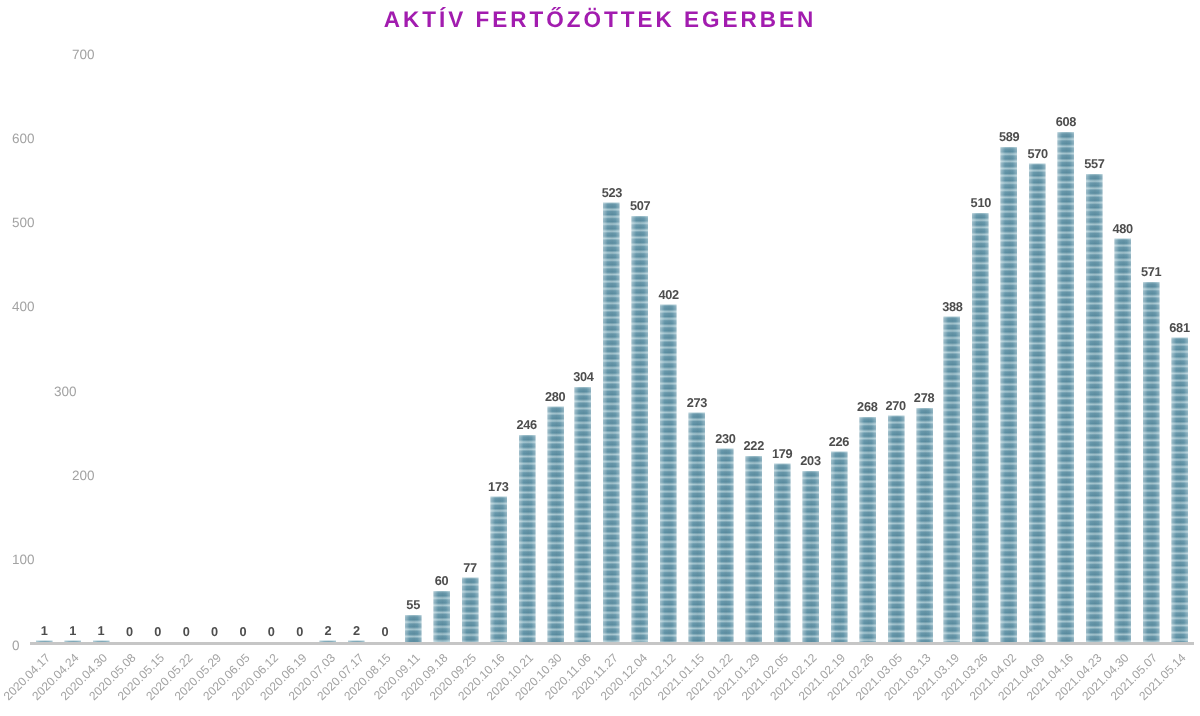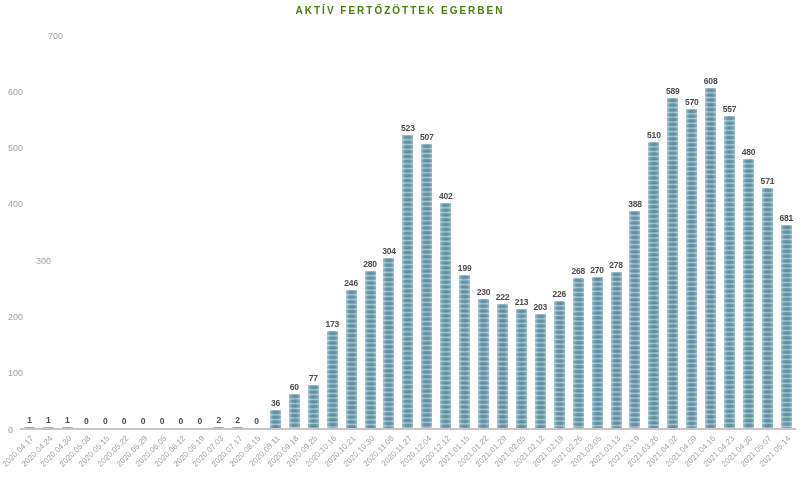--- a/index.html
+++ b/index.html
@@ -2,21 +2,21 @@
 <html><head>
 <meta charset="utf-8">
 <style>
   html,body{margin:0;padding:0;background:#fff;}
   .chart{
     position:relative;width:800px;height:477px;background:#fff;overflow:hidden;
     font-family:"Liberation Sans","DejaVu Sans",sans-serif;
   }
   .title{
     position:absolute;top:5px;left:0;right:0;text-align:center;
-    font-size:10px;font-weight:bold;letter-spacing:2px;color:#4d7c0f;
+    font-size:15px;font-weight:bold;letter-spacing:2px;color:#a21caf;
   }
   .yaxis{position:absolute;left:0;top:36px;bottom:47px;width:30px;}
   .ytick{
     position:absolute;left:8px;font-size:9px;color:#a3a3a3;line-height:11px;
   }
   .plot{
     position:absolute;left:20px;right:4px;top:36px;bottom:47px;
     display:flex;align-items:flex-end;
     border-bottom:2px solid #c6c6c6;box-sizing:border-box;
   }
@@ -43,21 +43,21 @@
   }
 </style>
 </head>
 <body>
 
 <div class="chart">
   <div class="title">AKTÍV FERTŐZÖTTEK EGERBEN</div>
   <div class="yaxis">
       <span class="ytick" style="bottom: calc(0% - 5.5px);">0</span>
       <span class="ytick" style="bottom: calc(14.2857% - 5.5px);">100</span>
-      <span class="ytick" style="bottom: calc(28.5714% - 5.5px);">200</span>
+      <span class="ytick" style="bottom: calc(28.5714% - 5.5px); margin-left: 40px;">200</span>
       <span class="ytick" style="bottom: calc(42.8571% - 5.5px); margin-left: 28px;">300</span>
       <span class="ytick" style="bottom: calc(57.1429% - 5.5px);">400</span>
       <span class="ytick" style="bottom: calc(71.4286% - 5.5px);">500</span>
       <span class="ytick" style="bottom: calc(85.7143% - 5.5px); text-align: right;">600</span>
       <span class="ytick" style="bottom: calc(100% - 5.5px); margin-left: 40px;">700</span>
     </div>
   <div class="plot">
       <div class="slot">
         <div class="bar-label">1</div>
         <div class="bar" style="height: 0.142857%;"></div>
@@ -117,21 +117,21 @@
         <div class="bar-label">2</div>
         <div class="bar" style="height: 0.285714%;"></div>
         <div class="xlabel">2020.07.17</div>
       </div>
       <div class="slot">
         <div class="bar-label">0</div>
         <div class="bar" style="height: 0%;"></div>
         <div class="xlabel">2020.08.15</div>
       </div>
       <div class="slot">
-        <div class="bar-label">36</div>
+        <div class="bar-label">55</div>
         <div class="bar" style="height: 4.57143%;"></div>
         <div class="xlabel">2020.09.11</div>
       </div>
       <div class="slot">
         <div class="bar-label">60</div>
         <div class="bar" style="height: 8.57143%;"></div>
         <div class="xlabel">2020.09.18</div>
       </div>
       <div class="slot">
         <div class="bar-label">77</div>
@@ -167,36 +167,36 @@
         <div class="bar-label">507</div>
         <div class="bar" style="height: 72.4286%;"></div>
         <div class="xlabel">2020.12.04</div>
       </div>
       <div class="slot">
         <div class="bar-label">402</div>
         <div class="bar" style="height: 57.4286%;"></div>
         <div class="xlabel">2020.12.12</div>
       </div>
       <div class="slot">
-        <div class="bar-label">199</div>
+        <div class="bar-label">273</div>
         <div class="bar" style="height: 39%;"></div>
         <div class="xlabel">2021.01.15</div>
       </div>
       <div class="slot">
         <div class="bar-label">230</div>
         <div class="bar" style="height: 32.8571%;"></div>
         <div class="xlabel">2021.01.22</div>
       </div>
       <div class="slot">
         <div class="bar-label">222</div>
         <div class="bar" style="height: 31.7143%;"></div>
         <div class="xlabel">2021.01.29</div>
       </div>
       <div class="slot">
-        <div class="bar-label">213</div>
+        <div class="bar-label">179</div>
         <div class="bar" style="height: 30.4286%;"></div>
         <div class="xlabel">2021.02.05</div>
       </div>
       <div class="slot">
         <div class="bar-label">203</div>
         <div class="bar" style="height: 29%;"></div>
         <div class="xlabel">2021.02.12</div>
       </div>
       <div class="slot">
         <div class="bar-label">226</div>

